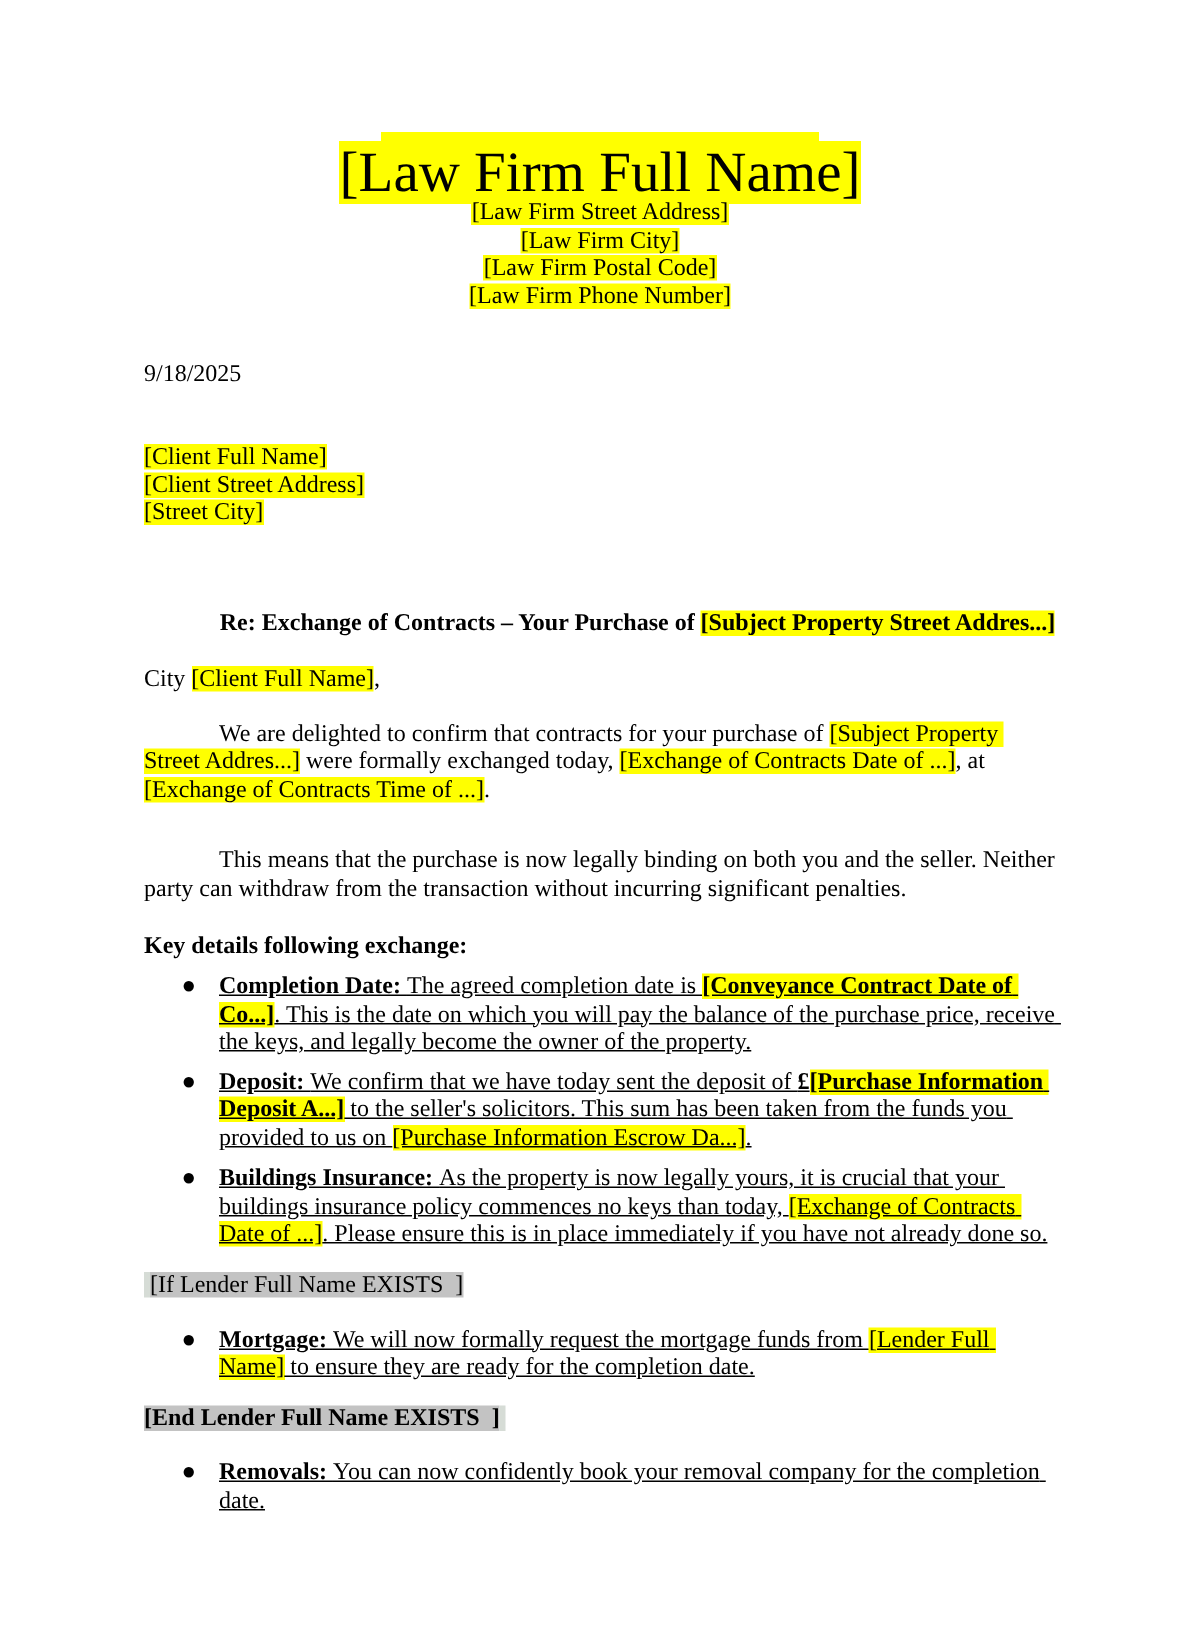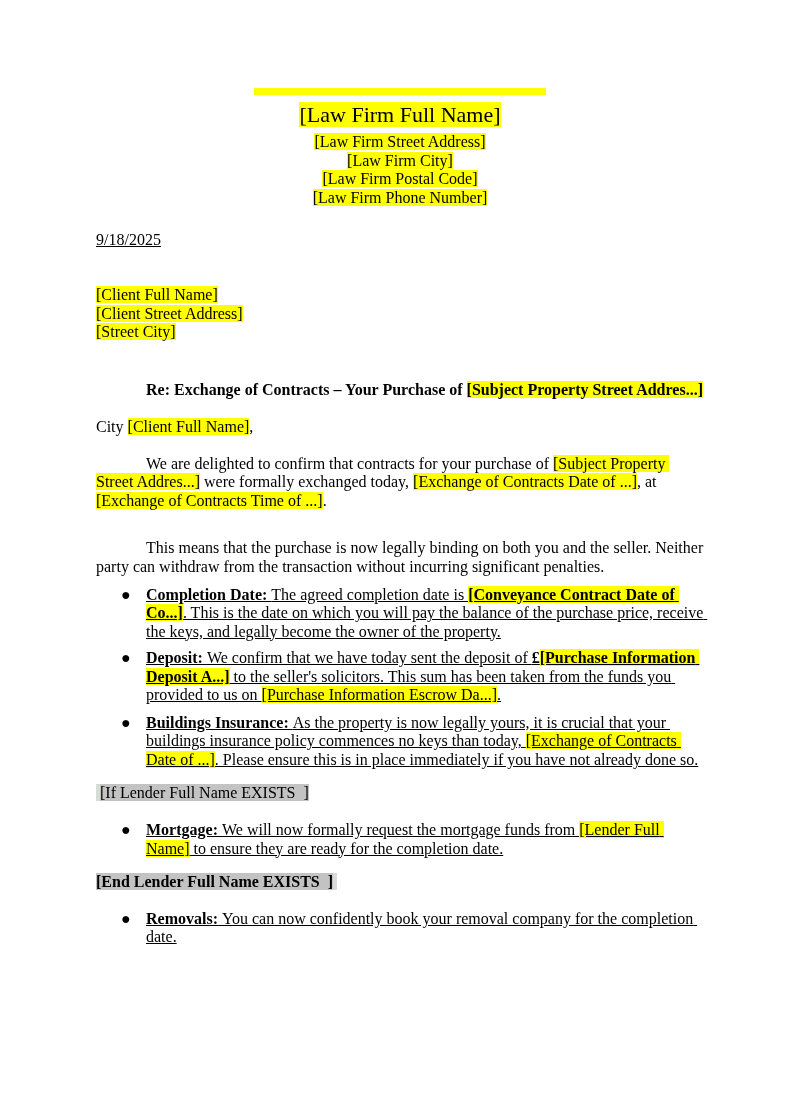--- a/index.html
+++ b/index.html
@@ -19,29 +19,29 @@
   
   .seg { white-space:pre-wrap; }
   .b   { font-weight:700; }
   .hl  { background:var(--hl,#ffff00); }
   .gy  { background:var(--gy,#c3c3c3); }
   .gyl { background:var(--gyl,#d6dcd6); }
 
   
   .letterhead { text-align:center; }
   .title-strip { width:292px; height:7px; margin:0 auto 2px auto; background:var(--hl,#ffff00); }
-  .firm-title { font-size:22px; line-height:36px; }
+  .firm-title { font-size:38px; line-height:36px; }
   .addr-line { line-height:18.6px; }
 
-  .date-line { margin-top:24px;text-decoration:underline; }
+  .date-line { margin-top:34px; }
 
   .recipient { margin-top:36px; }
   .recipient > div { line-height:18.6px; }
 
-  .subject { margin-top:39px; font-weight:700; text-indent:50px; }
+  .subject { margin-top:55px; font-weight:700; text-indent:50px;text-align:center; }
   .salutation { margin-top:19px; }
 
   .para { margin-top:18px; text-indent:50px; }
 
   .key-heading { margin-top:19px; font-weight:700; }
 
   .bullet { display:flex; }
   .bullet .dot { flex:0 0 50px; padding-left:25px; }
   .bullet .btext { flex:1 1 auto;text-decoration:underline; }
   .mt9  { margin-top:9px; }
@@ -75,20 +75,21 @@
     </div>
 
     <div class="subject"><span class="seg b">Re: Exchange of Contracts – Your Purchase of </span><span class="seg b hl">[Subject Property Street Addres...]</span></div>
 
     <div class="salutation"><span class="seg">City </span><span class="seg hl">[Client Full Name]</span><span class="seg">,</span></div>
 
     <div class="para"><span class="seg">We are delighted to confirm that contracts for your purchase of </span><span class="seg hl">[Subject Property Street Addres...]</span><span class="seg"> were formally exchanged today, </span><span class="seg hl">[Exchange of Contracts Date of ...]</span><span class="seg">, at </span><span class="seg hl">[Exchange of Contracts Time of ...]</span><span class="seg">.</span></div>
 
     <div class="para" style="margin-top:29px"><span class="seg">This means that the purchase is now legally binding on both you and the seller. Neither party can withdraw from the transaction without incurring significant penalties.</span></div>
 
+    <div class="key-heading"><span class="seg b">Key details following exchange:</span></div>
 
     <div class="bullet mt9">
       <span class="dot">●</span>
       <span class="btext"><span class="seg b">Completion Date: </span><span class="seg">The agreed completion date is </span><span class="seg b hl">[Conveyance Contract Date of Co...]</span><span class="seg">. This is the date on which you will pay the balance of the purchase price, receive the keys, and legally become the owner of the property.</span></span>
     </div>
 
     <div class="bullet mt8">
       <span class="dot">●</span>
       <span class="btext"><span class="seg b">Deposit: </span><span class="seg">We confirm that we have today sent the deposit of </span><span class="seg b">£</span><span class="seg b hl">[Purchase Information Deposit A...]</span><span class="seg"> to the seller's solicitors. This sum has been taken from the funds you provided to us on </span><span class="seg hl">[Purchase Information Escrow Da...]</span><span class="seg">.</span></span>
     </div>

